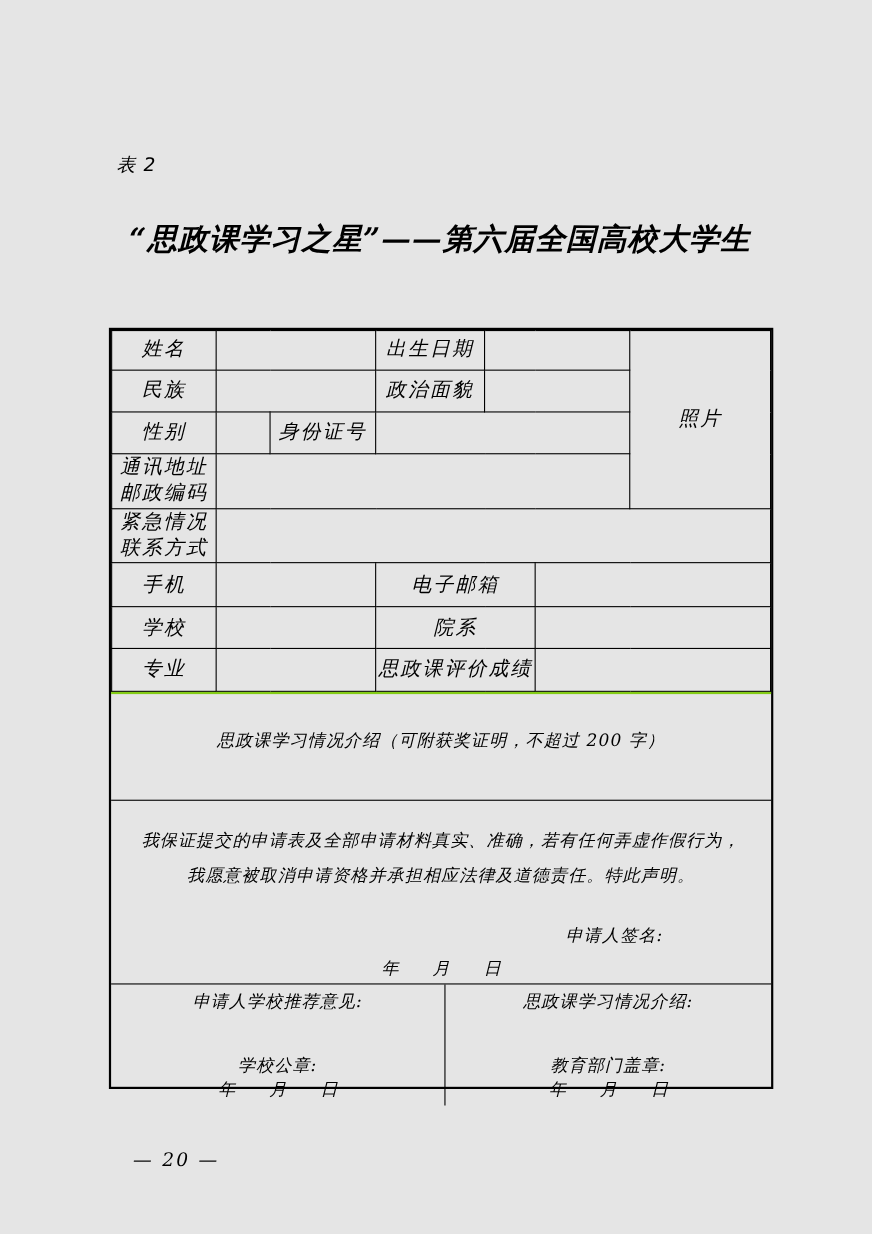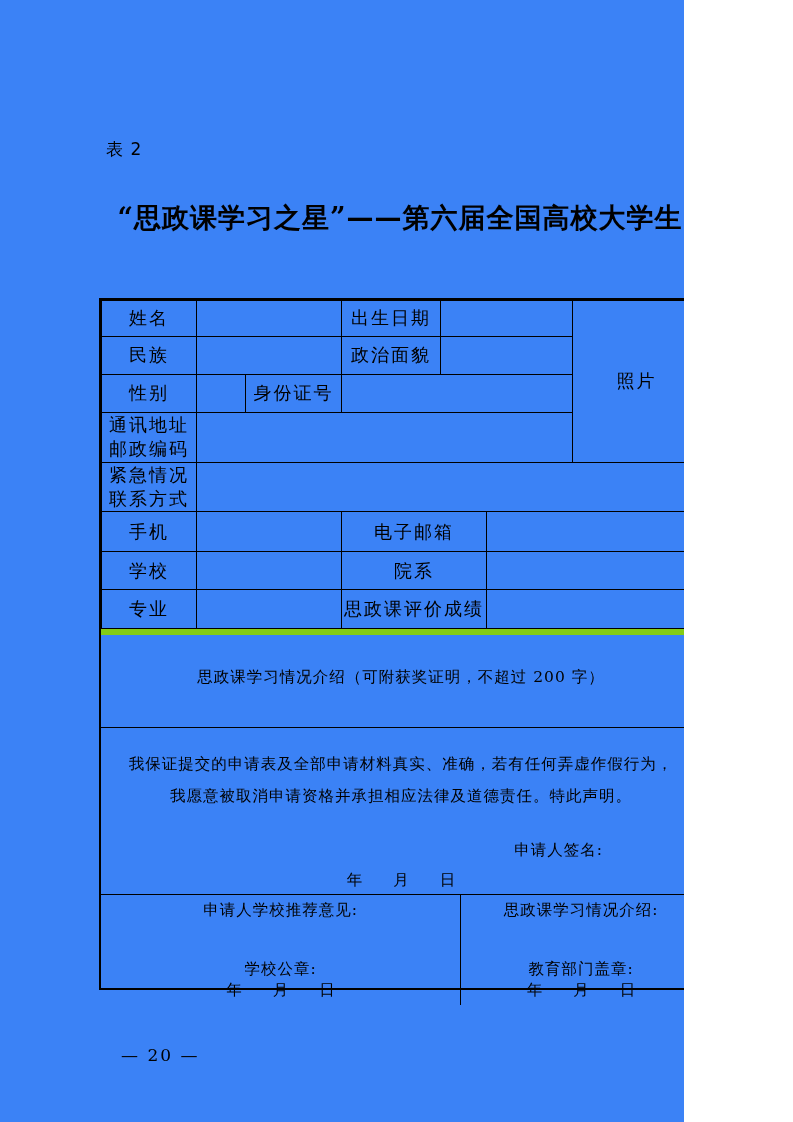--- a/index.html
+++ b/index.html
@@ -1,24 +1,25 @@
 <!DOCTYPE html>
 <html><head>
 <meta charset="utf-8">
 <style>
   * { margin: 0; padding: 0; box-sizing: border-box; }
   html, body { background: #ffffff; }
   .page {
     position: relative;
-    width: 684px;
+    width: 793px;
     height: 1122px;
-    background: #3b82f6;
+    background: #e5e5e5;
     color: #000000;
     font-family: "DejaVu Serif", "Liberation Serif", serif;
     overflow: hidden;
+    font-style: italic;
   }
   .table-label {
     position: absolute;
     left: 106px;
     top: 138px;
     font-size: 17px;
     font-weight: 500;
     font-family: "DejaVu Sans", "Liberation Sans", sans-serif;
     letter-spacing: 1px;
   }
@@ -50,21 +51,21 @@
   table.grid td {
     border: 1px solid #000;
     text-align: center;
     vertical-align: middle;
     letter-spacing: 2px;
     line-height: 1.35;
     overflow: hidden;
   }
   .intro-cell {
     height: 98px;
-    border-top: 6px solid #84cc16;
+    border-top: 2px solid #84cc16;
     text-align: center;
     padding-top: 32px;
     font-size: 15.5px;
     letter-spacing: 1px;
   }
   .declare-cell {
     position: relative;
     height: 167px;
     border-top: 1px solid #000;
     font-size: 15.5px;
@@ -98,21 +99,20 @@
     display: flex;
     height: 111px;
     border-top: 1px solid #000;
     font-size: 15.5px;
   }
   .opinion-cell {
     flex: 0 0 303px;
     display: flex;
     flex-direction: column;
     text-align: center;
-    margin-left: 28px;
   }
   .opinion-cell.right { flex: 1 1 auto; border-left: 1px solid #000; }
   .opinion-title { padding-top: 5px; letter-spacing: 1px; }
   .opinion-spacer { flex: 1 1 auto; }
   .opinion-stamp { letter-spacing: 1px; }
   .opinion-date { padding-bottom: 4px; }
   .page-footer {
     position: absolute;
     left: 121px;
     top: 1001px;

